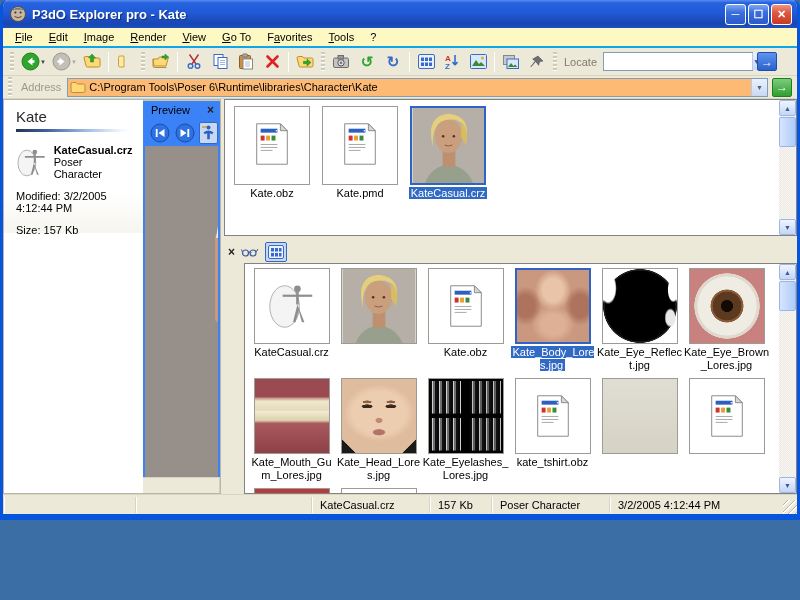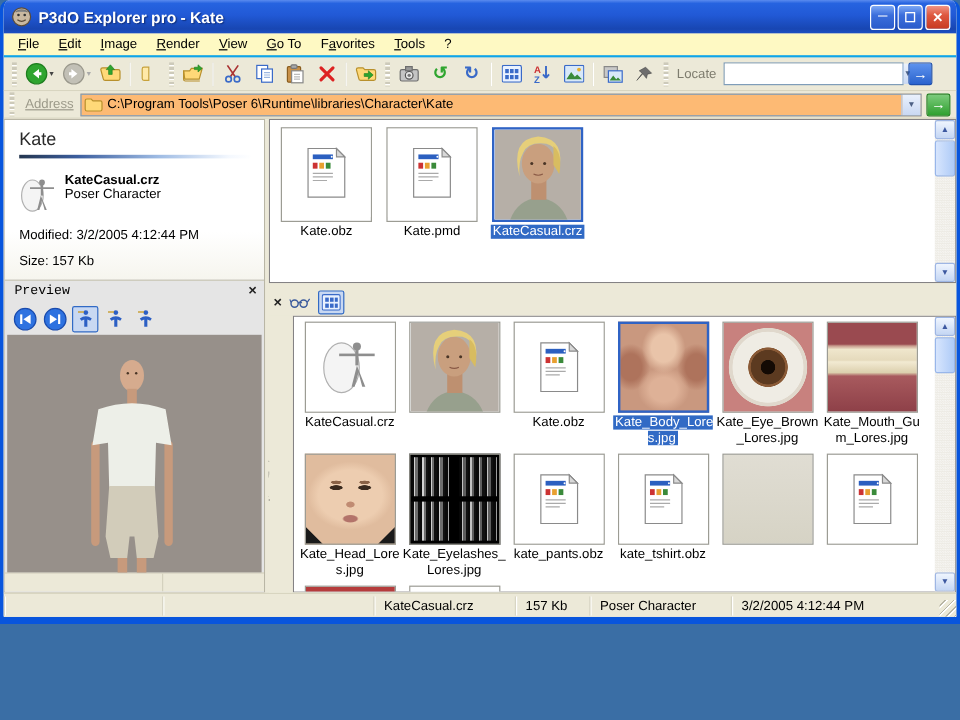--- a/index.html
+++ b/index.html
@@ -39,41 +39,41 @@
   .locate-input{flex:1;border:0;outline:none;font-size:11px;padding:1px 3px;font-family:"Liberation Sans",sans-serif;}
   .combo-btn{width:16px;background:linear-gradient(180deg,#EAF1FC,#C9D8F2);border-left:1px solid #B5CBE8;
     color:#4D6185;font-size:7px;display:flex;align-items:center;justify-content:center;}
   .go-btn{width:20px;height:19px;margin-left:4px;border-radius:2px;color:#fff;font-size:12px;font-weight:bold;
     display:flex;align-items:center;justify-content:center;}
   .go-blue{background:linear-gradient(180deg,#5E93EE,#2B63CE);border:1px solid #1E4FAE;}
   .go-green{background:linear-gradient(180deg,#7CCB7C,#2FA02F);border:1px solid #1F7F1F;}
   
   .addressbar{height:23px;flex:0 0 23px;display:flex;align-items:center;background:#ECE9D8;
     border-bottom:1px solid #D8D5C0;padding:0 5px 0 2px;}
-  .addr-label{font-size:11px;color:#9C9A8A;margin:0 6px 0 6px;text-decoration:underline;}
+  .addr-label{font-size:11px;color:#9C9A8A;margin:0 6px 0 6px;}
   .addr-box{flex:1;height:19px;background:#fdba74;border:1px solid #7F9DB9;display:flex;align-items:center;}
   .addr-box svg{margin:0 3px 0 2px;}
   .addr-text{flex:1;font-size:11px;white-space:nowrap;overflow:hidden;}
   
   .main{flex:1;display:flex;overflow:hidden;background:#ECE9D8;}
-  .left-panel{width:218px;flex:0 0 218px;display:flex;flex-direction:column;background:#fff;
+  .left-panel{width:218px;flex:0 0 218px;display:flex;background:#fff;
     border:1px solid #B9B6A5;}
   .splitter{width:3px;flex:0 0 3px;background:#ECE9D8;}
   .right-area{flex:1;display:flex;flex-direction:column;overflow:hidden;}
   
   .info-pane{height:133px;flex:0 0 133px;background:linear-gradient(180deg,#FFF 70%,#F6F5EE);padding:8px 10px 0 12px;}
   .folder-title{font-size:15px;color:#2A2A2A;margin-bottom:4px;}
   .title-rule{height:3px;background:linear-gradient(90deg,#24364F,#3C5E9E 25%,#9FBCE4 60%,#F4F8FE 90%,transparent);margin-bottom:12px;}
   .fileinfo{display:flex;align-items:flex-start;margin-bottom:10px;}
   .fileinfo .ficon{margin-right:8px;}
   .fi-name{font-size:11px;font-weight:bold;}
   .fi-type{font-size:11px;}
   .fi-row{font-size:11px;margin-bottom:10px;}
   
-  .preview-pane{flex:1;display:flex;flex-direction:column;border-top:1px solid #C9C6B5;background:#e5e5e5;overflow:hidden;font-family:Liberation Mono, monospace;}
+  .preview-pane{flex:1;display:flex;flex-direction:column;border-top:1px solid #C9C6B5;background:#3b82f6;overflow:hidden;}
   .pv-header{height:18px;flex:0 0 18px;display:flex;align-items:center;font-size:11px;padding:0 6px 0 8px;}
   .pv-title{flex:1;}
   .x-btn{font-size:12px;font-weight:bold;color:#222;line-height:1;}
   .pv-toolbar{height:27px;flex:0 0 27px;display:flex;align-items:center;padding-left:6px;gap:3px;}
   .pv-btn{width:22px;height:22px;display:flex;align-items:center;justify-content:center;border:1px solid transparent;border-radius:2px;}
   .pv-btn.pressed{border-color:#316AC5;background:#C8D8F2;}
   .pv-canvas{flex:1;margin:0 2px;background:#97908A;position:relative;overflow:hidden;}
   .pv-canvas svg{position:absolute;left:0;top:0;}
   .pv-strip{height:16px;flex:0 0 16px;display:flex;background:#ECE9D8;border-top:1px solid #D4D1BE;}
   .pv-cell{border-right:1px solid #D4D1BE;}
@@ -562,51 +562,38 @@
                       <path d="M26 38 h17 M26 41 h17 M26 44 h12" stroke="#AAA"></path>
                     </svg>
                   </div>
                   <div class="lbl"><span>Kate.obz</span></div>
                 </div>
                 <div class="thumb grid">
                   <div class="pic selected k-skin"></div>
                   <div class="lbl"><span class="selected">Kate_Body_Lores.jpg</span></div>
                 </div>
                 <div class="thumb grid">
+                  <div class="pic k-sphere"></div>
+                  <div class="lbl"><span>Kate_Eye_Reflect.jpg</span></div>
+                </div>
+                <div class="thumb grid">
                   <div class="pic k-eye"></div>
                   <div class="lbl"><span>Kate_Eye_Brown_Lores.jpg</span></div>
                 </div>
                 <div class="thumb grid">
                   <div class="pic k-mouth"></div>
                   <div class="lbl"><span>Kate_Mouth_Gum_Lores.jpg</span></div>
                 </div>
                 <div class="thumb grid">
                   <div class="pic k-face"></div>
                   <div class="lbl"><span>Kate_Head_Lores.jpg</span></div>
                 </div>
                 <div class="thumb grid">
                   <div class="pic k-lashes"></div>
                   <div class="lbl"><span>Kate_Eyelashes_Lores.jpg</span></div>
-                </div>
-                <div class="thumb grid">
-                  <div class="pic k-doc">
-                    <svg width="74" height="74" viewBox="0 0 75 75">
-                      <rect width="75" height="75" fill="#fff"></rect>
-                      <path d="M22 17 H46 L53 24 V58 H22 Z" fill="#fff" stroke="#8A8A8A"></path>
-                      <path d="M46 17 L46 24 H53 Z" fill="#D8D8D8" stroke="#8A8A8A"></path>
-                      <rect x="26" y="22" width="17" height="4" fill="#2B5FC0"></rect>
-                      <circle cx="44.5" cy="24" r="0.8" fill="#fff"></circle>
-                      <circle cx="42" cy="24" r="0.8" fill="#fff"></circle>
-                      <rect x="26" y="29" width="4" height="5" fill="#C33"></rect>
-                      <rect x="31.5" y="29" width="4" height="5" fill="#E8A030"></rect>
-                      <rect x="37" y="29" width="4" height="5" fill="#3A8A3A"></rect>
-                      <path d="M26 38 h17 M26 41 h17 M26 44 h12" stroke="#AAA"></path>
-                    </svg>
-                  </div>
-                  <div class="lbl"><span>kate_pants.obz</span></div>
                 </div>
                 <div class="thumb grid">
                   <div class="pic k-doc">
                     <svg width="74" height="74" viewBox="0 0 75 75">
                       <rect width="75" height="75" fill="#fff"></rect>
                       <path d="M22 17 H46 L53 24 V58 H22 Z" fill="#fff" stroke="#8A8A8A"></path>
                       <path d="M46 17 L46 24 H53 Z" fill="#D8D8D8" stroke="#8A8A8A"></path>
                       <rect x="26" y="22" width="17" height="4" fill="#2B5FC0"></rect>
                       <circle cx="44.5" cy="24" r="0.8" fill="#fff"></circle>
                       <circle cx="42" cy="24" r="0.8" fill="#fff"></circle>

